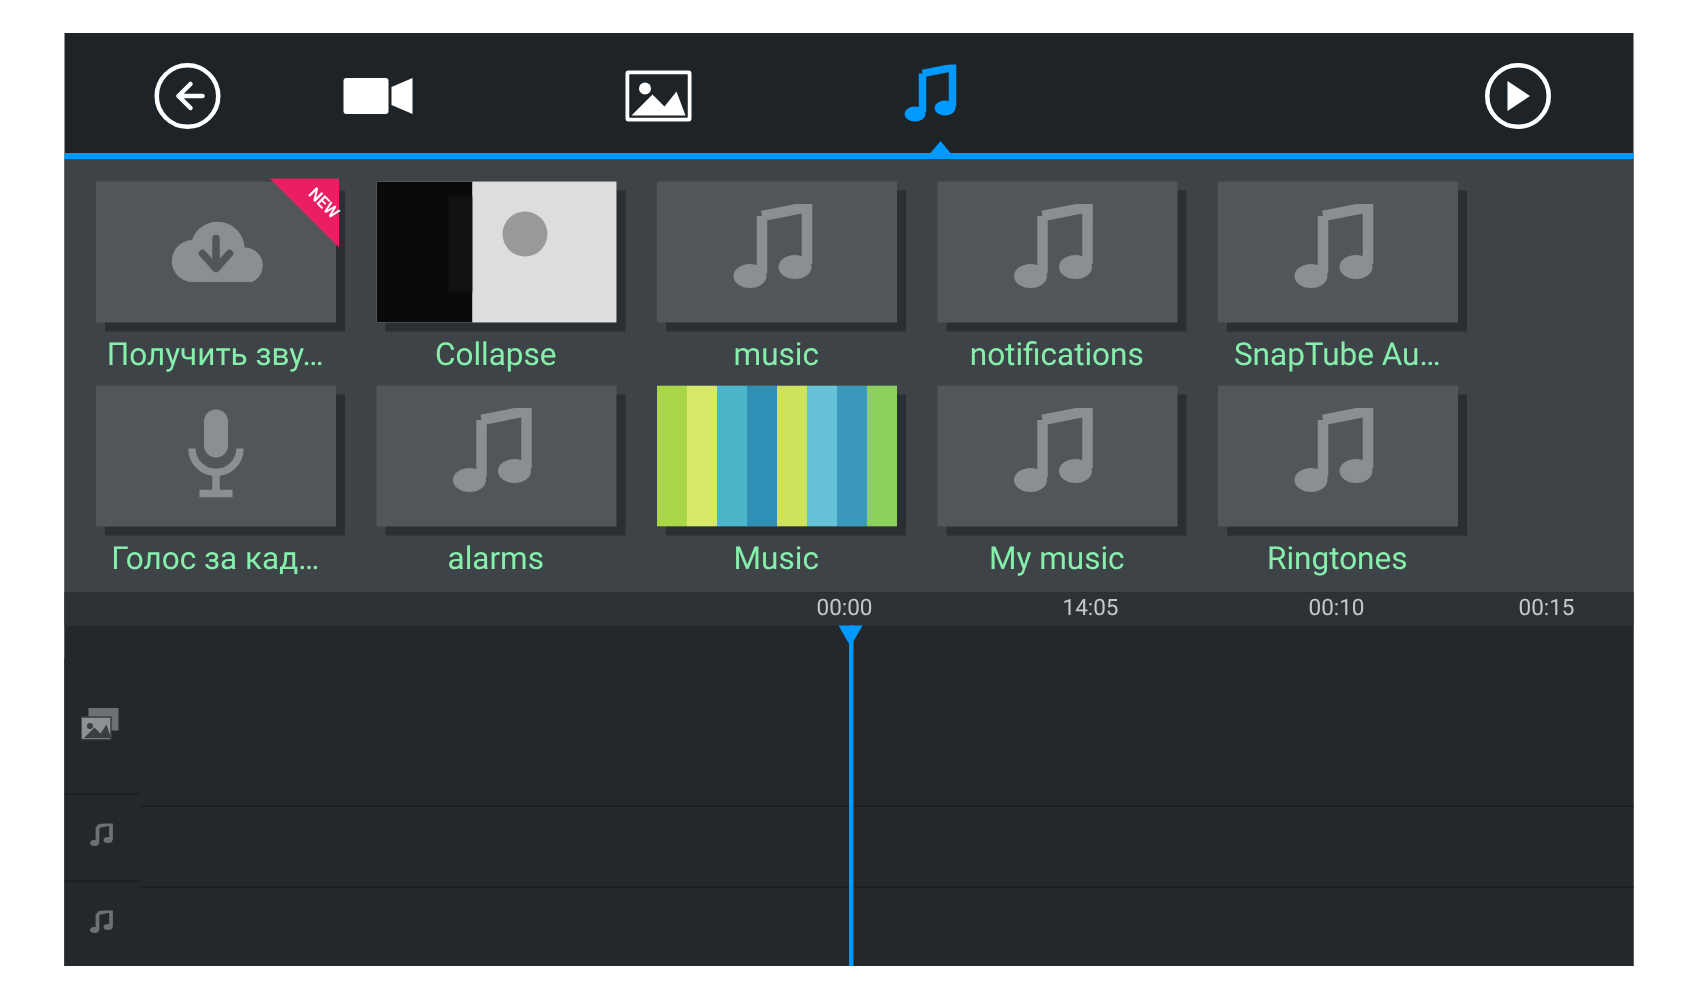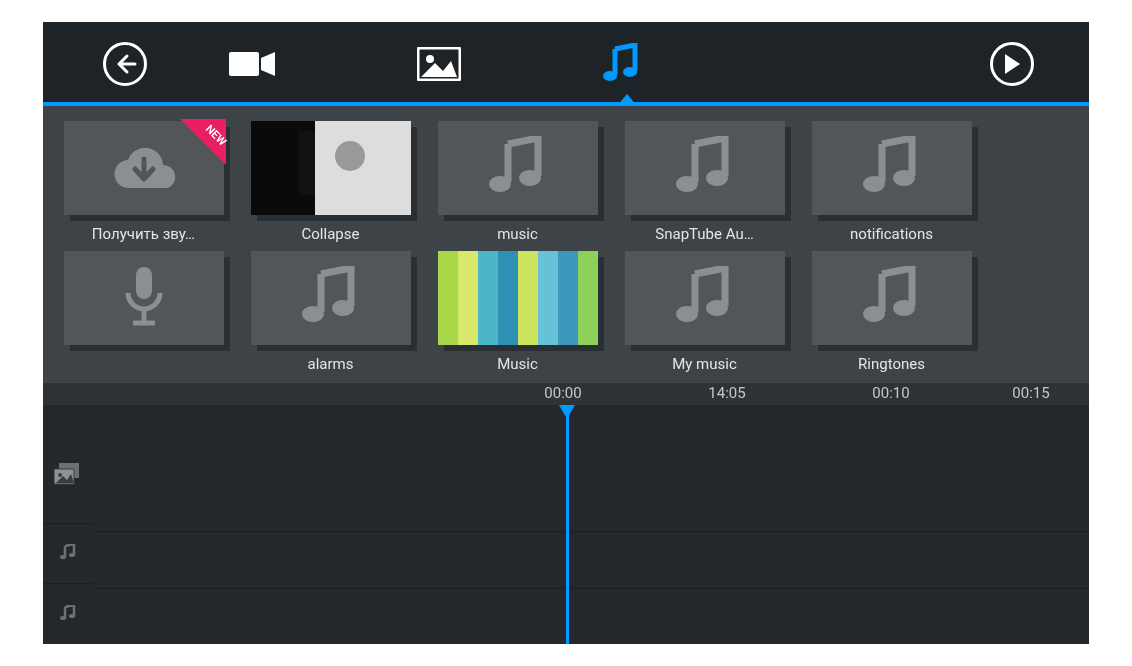--- a/index.html
+++ b/index.html
@@ -118,22 +118,22 @@
 .ribbon .txt {
   position: absolute;
   right: -2px; top: 10px;
   color: #fff;
   font-size: 11px;
   font-weight: 600;
   transform: rotate(45deg);
 }
 .alabel {
   margin-top: 10px;
-  color: #e5e5e5;
-  font-size: 15px;
+  color: #86efac;
+  font-size: 21px;
   white-space: nowrap;
   overflow: hidden;
   text-overflow: ellipsis;
   max-width: 160px;
   text-align: center;
 }
 
 .photo {
   width:100%; height:100%;
   background: #f2f2f2;
@@ -310,47 +310,48 @@
           <div class="thumb-wrap">
             <div class="thumb-shadow"></div>
             <div class="thumb">
               <svg width="64" height="64" viewBox="0 0 64 64">
                 <path d="M22 8 L52 2 V40 M22 8 V46" stroke="#8c8f92" stroke-width="7" fill="none"></path>
                 <ellipse cx="14" cy="48" rx="11" ry="8" fill="#8c8f92"></ellipse>
                 <ellipse cx="44" cy="42" rx="11" ry="8" fill="#8c8f92"></ellipse>
               </svg>
             </div>
           </div>
+          <div class="alabel">notifications</div>
+        </div>
+        <div class="album">
+          <div class="thumb-wrap">
+            <div class="thumb-shadow"></div>
+            <div class="thumb">
+              <svg width="64" height="64" viewBox="0 0 64 64">
+                <path d="M22 8 L52 2 V40 M22 8 V46" stroke="#8c8f92" stroke-width="7" fill="none"></path>
+                <ellipse cx="14" cy="48" rx="11" ry="8" fill="#8c8f92"></ellipse>
+                <ellipse cx="44" cy="42" rx="11" ry="8" fill="#8c8f92"></ellipse>
+              </svg>
+            </div>
+          </div>
           <div class="alabel">SnapTube Au…</div>
-        </div>
-        <div class="album">
-          <div class="thumb-wrap">
-            <div class="thumb-shadow"></div>
-            <div class="thumb">
-              <svg width="64" height="64" viewBox="0 0 64 64">
-                <path d="M22 8 L52 2 V40 M22 8 V46" stroke="#8c8f92" stroke-width="7" fill="none"></path>
-                <ellipse cx="14" cy="48" rx="11" ry="8" fill="#8c8f92"></ellipse>
-                <ellipse cx="44" cy="42" rx="11" ry="8" fill="#8c8f92"></ellipse>
-              </svg>
-            </div>
-          </div>
-          <div class="alabel">notifications</div>
         </div>
         <div class="album">
           <div class="thumb-wrap">
             <div class="thumb-shadow"></div>
             <div class="thumb">
               <svg width="50" height="70" viewBox="0 0 50 70">
                 <rect x="17" y="4" width="16" height="32" rx="8" fill="#8c8f92"></rect>
                 <path d="M9 30 a16 16 0 0 0 32 0" fill="none" stroke="#8c8f92" stroke-width="5"></path>
                 <line x1="25" y1="46" x2="25" y2="58" stroke="#8c8f92" stroke-width="5"></line>
                 <line x1="14" y1="60" x2="36" y2="60" stroke="#8c8f92" stroke-width="5"></line>
               </svg>
             </div>
           </div>
+          <div class="alabel">Голос за кад…</div>
         </div>
         <div class="album">
           <div class="thumb-wrap">
             <div class="thumb-shadow"></div>
             <div class="thumb">
               <svg width="64" height="64" viewBox="0 0 64 64">
                 <path d="M22 8 L52 2 V40 M22 8 V46" stroke="#8c8f92" stroke-width="7" fill="none"></path>
                 <ellipse cx="14" cy="48" rx="11" ry="8" fill="#8c8f92"></ellipse>
                 <ellipse cx="44" cy="42" rx="11" ry="8" fill="#8c8f92"></ellipse>
               </svg>

